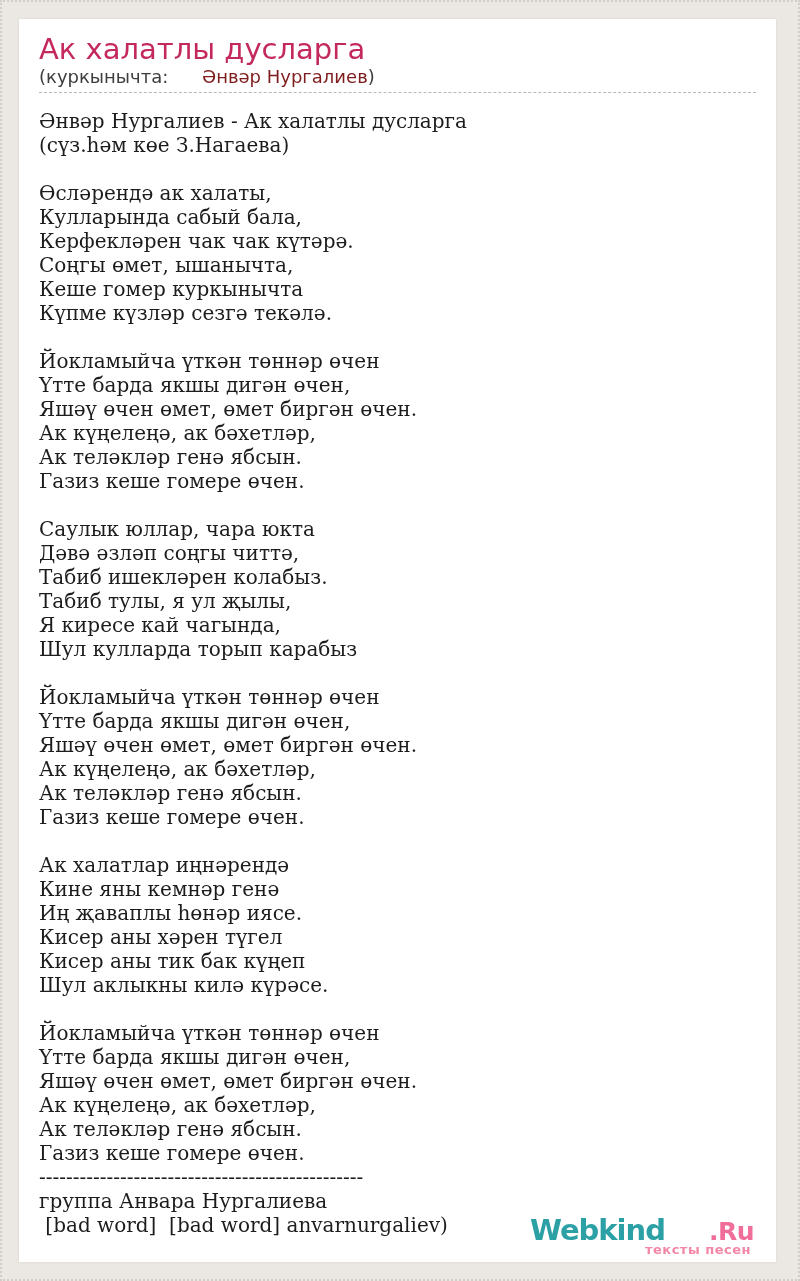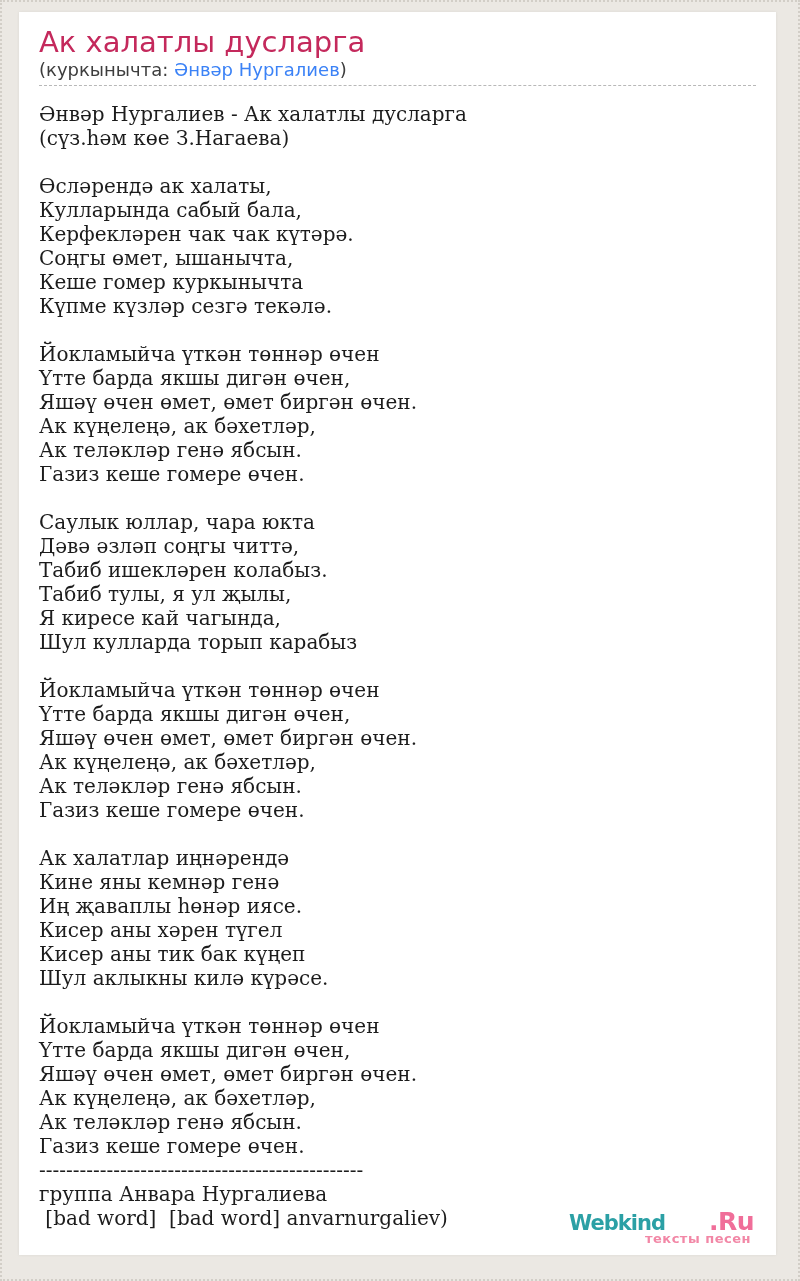--- a/index.html
+++ b/index.html
@@ -12,44 +12,45 @@
     overflow: hidden;
   }
   .page-border {
     position: absolute; inset: 0;
     border: 2px dotted #d2cec7;
     pointer-events: none;
     z-index: 5;
   }
   .card {
     position: absolute;
-    left: 19px; top: 12px;
+    left: 19px; top: 19px;
     width: 757px; height: 1243px;
     background: #ffffff;
     box-shadow: 0 0 3px rgba(0,0,0,0.07);
   }
   .card-content {
     padding: 16px 20px 0 20px;
   }
   .song-title {
     font-size: 29px;
     font-weight: 400;
     line-height: 1.0;
     color: #c4295c;
   }
   .artist-line {
     margin-top: 2px;
     font-size: 18px;
     line-height: 21px;
     color: #3d3d3d;
   }
   .artist-link {
-    color: #3b82f6;
+    color: #7f1d1d;
     text-decoration: none;
     cursor: pointer;
+    margin-left: 28px;
   }
   .dashed-divider {
     margin-top: 5px;
     border-bottom: 1px dashed #b8b8b8;
     height: 0;
   }
   .lyrics {
     margin-top: 16px;
     font-family: "DejaVu Serif", serif;
     font-size: 20px;
@@ -60,21 +61,21 @@
   .logo {
     position: absolute;
     right: 22px;
     top: 1197px;
     text-align: right;
     line-height: 1;
     font-weight: bold;
     cursor: pointer;
   }
   .logo-brand {
-    font-size: 21px;
+    font-size: 29px;
     color: #2ba0a5;
     letter-spacing: -1px;
   }
   .logo-domain {
     font-size: 25px;
     color: #f06e99;
     letter-spacing: -0.5px;
     margin-left: 44px;
   }
   .logo-tagline {

